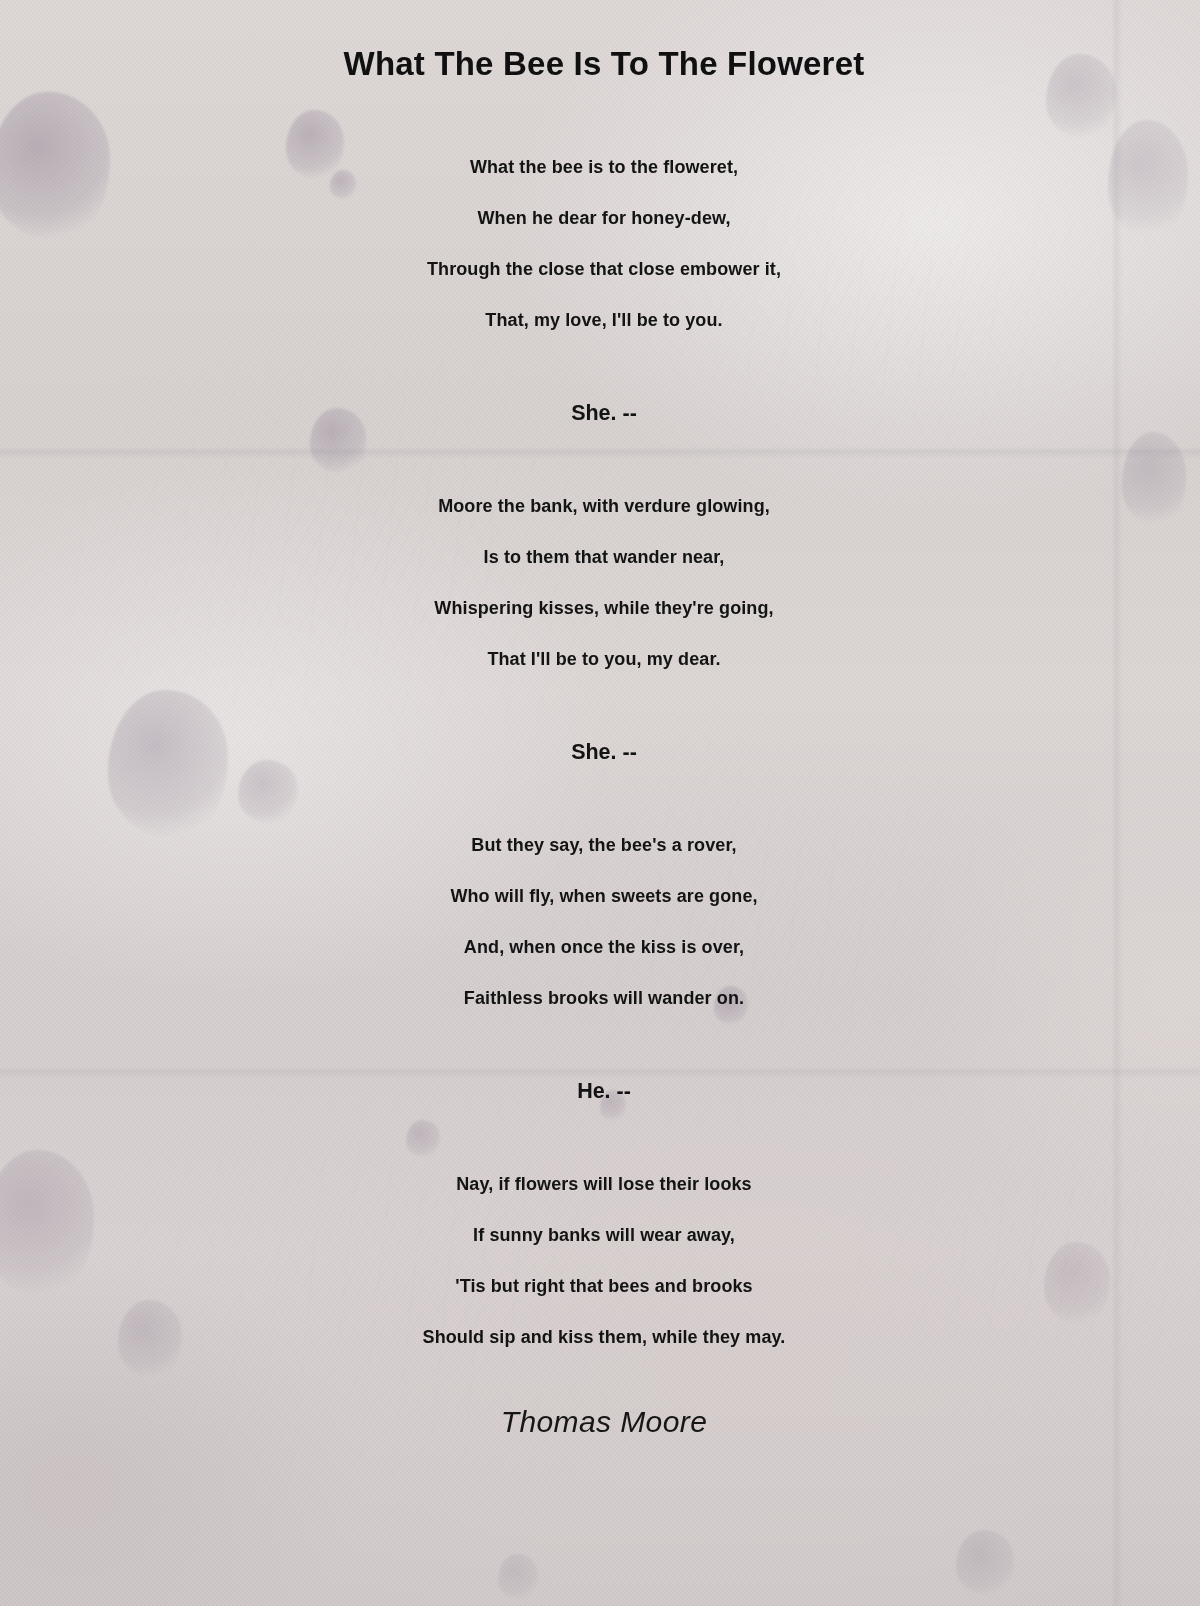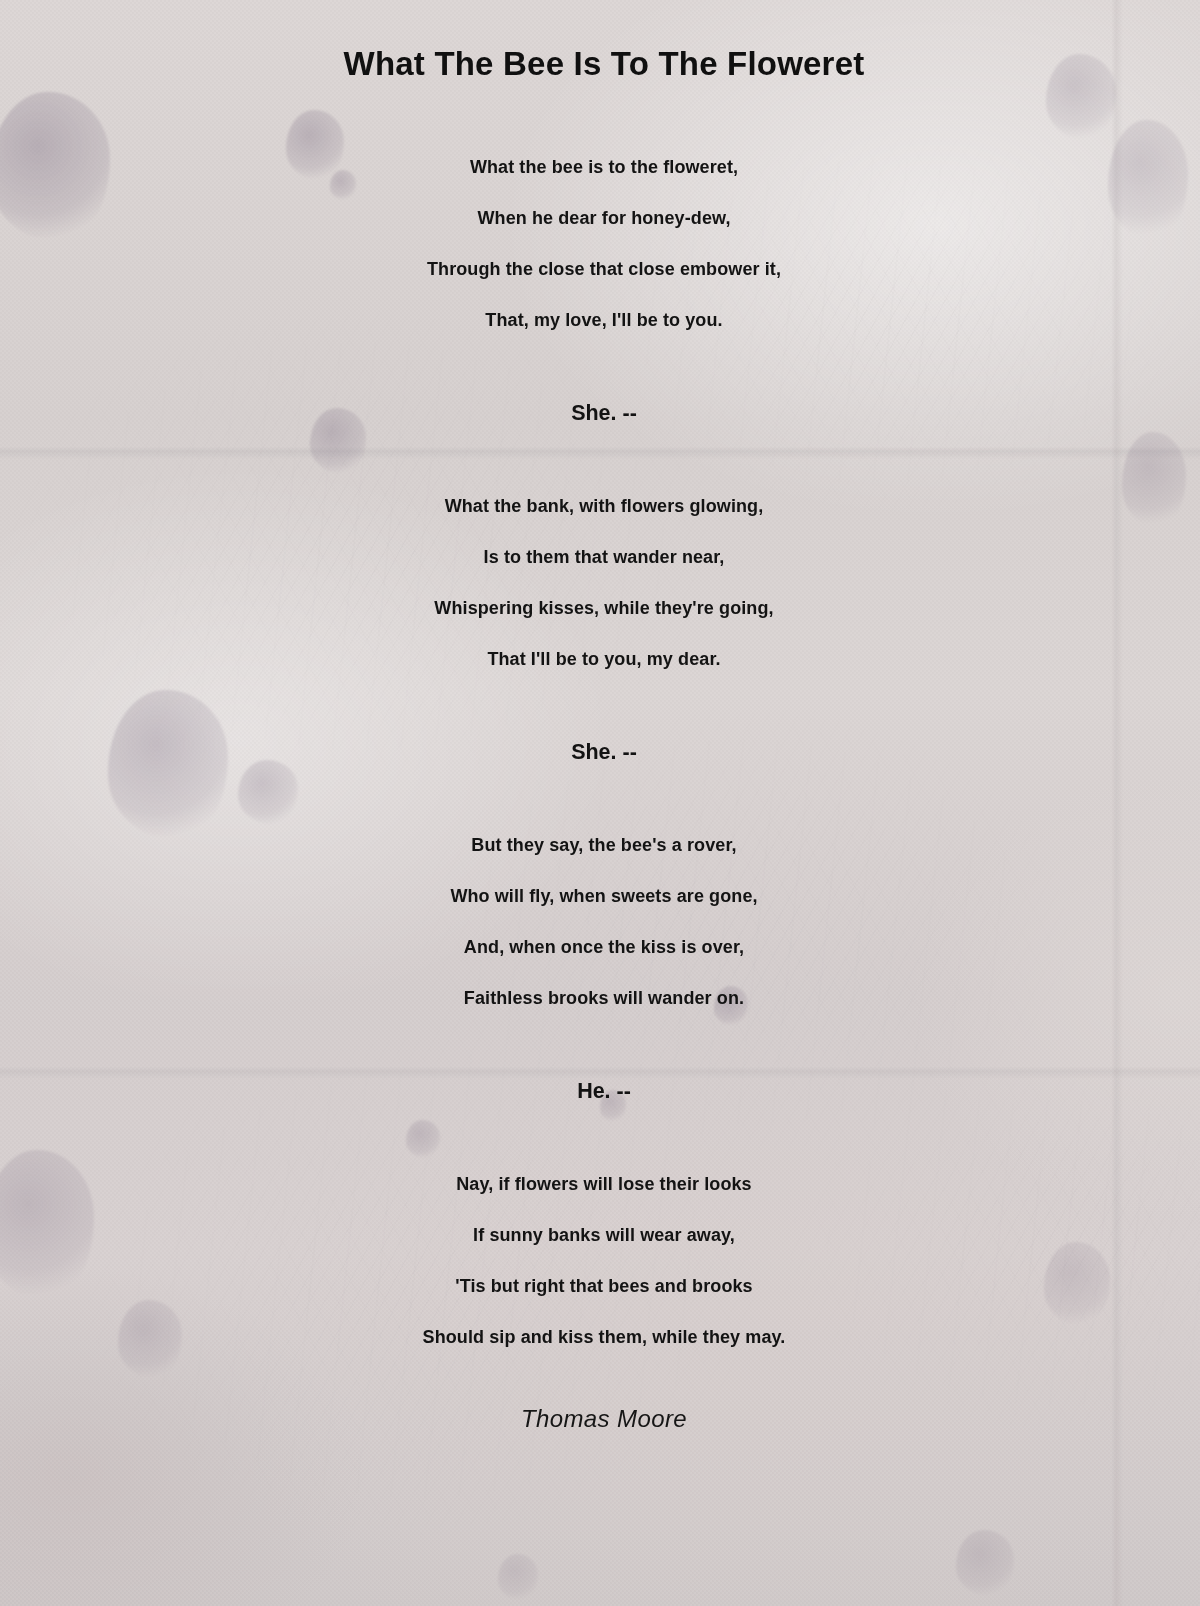--- a/index.html
+++ b/index.html
@@ -119,21 +119,21 @@
   .speaker {
     font-size: 21.5px;
     font-weight: bold;
     color: #131313;
     line-height: 51px;
     margin: 0 0 42px 0;
   }
 
   .author {
     margin-top: 26px;
-    font-size: 24px;
+    font-size: 30px;
     font-style: italic;
     color: #161616;
     letter-spacing: 0.4px;
   }
 </style>
 </head>
 <body>
 
 <div class="page">
 
@@ -166,21 +166,21 @@
     <div class="stanza">
       <div class="line">What the bee is to the floweret,</div>
       <div class="line">When he dear for honey-dew,</div>
       <div class="line">Through the close that close embower it,</div>
       <div class="line">That, my love, I'll be to you.</div>
     </div>
 
     <div class="speaker">She. --</div>
 
     <div class="stanza">
-      <div class="line">What the bank, with flowers glowing,</div>
+      <div class="line">Moore the bank, with verdure glowing,</div>
       <div class="line">Is to them that wander near,</div>
       <div class="line">Whispering kisses, while they're going,</div>
       <div class="line">That I'll be to you, my dear.</div>
     </div>
 
     <div class="speaker">She. --</div>
 
     <div class="stanza">
       <div class="line">But they say, the bee's a rover,</div>
       <div class="line">Who will fly, when sweets are gone,</div>

